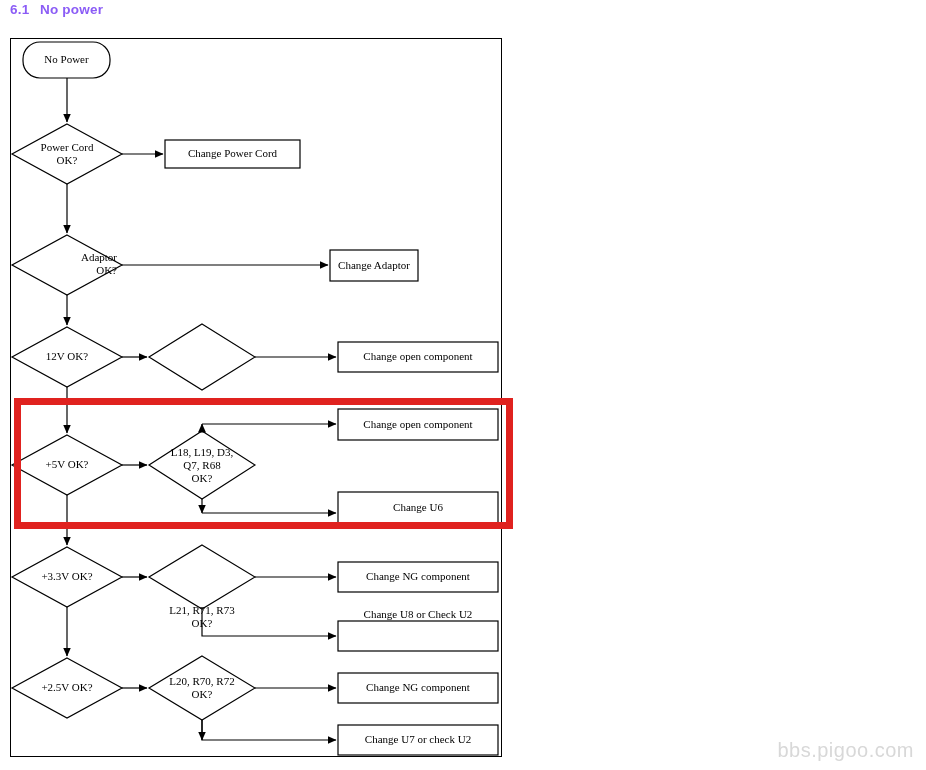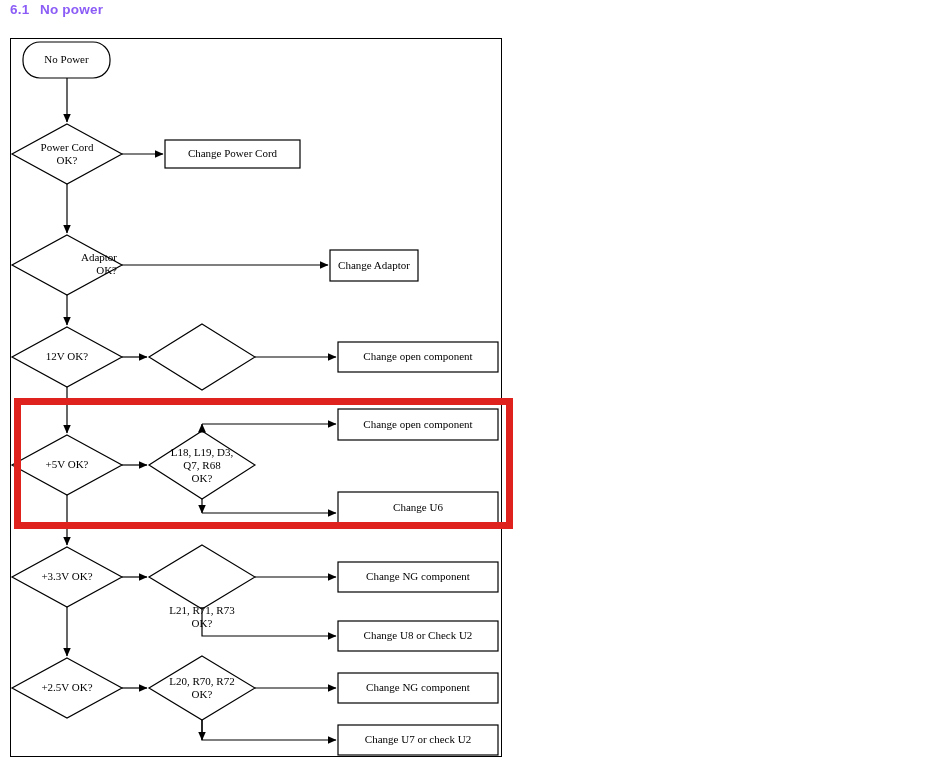--- a/index.html
+++ b/index.html
@@ -175,18 +175,19 @@
   <div class="node-label" style="left:17px; top:681px; width:100px;">+2.5V OK?</div>
   <div class="node-label" style="left:150px; top:675px; width:104px;">L20, R70, R72
 OK?</div>
 
   <div class="node-label" style="left:165px; top:147px; width:135px;">Change Power Cord</div>
   <div class="node-label" style="left:330px; top:259px; width:88px;text-align:center;">Change Adaptor</div>
   <div class="node-label" style="left:338px; top:350px; width:160px;">Change open component</div>
   <div class="node-label" style="left:338px; top:418px; width:160px;">Change open component</div>
   <div class="node-label" style="left:338px; top:501px; width:160px;">Change U6</div>
   <div class="node-label" style="left:338px; top:570px; width:160px;">Change NG component</div>
-  <div class="node-label" style="left:338px; top:629px; width:160px;font-family:Liberation Serif, serif;">Change U8 or Check U2</div>
+  <div class="node-label" style="left:338px; top:608px; width:160px;font-family:Liberation Serif, serif;">Change U8 or Check U2</div>
   <div class="node-label" style="left:338px; top:681px; width:160px;">Change NG component</div>
   <div class="node-label" style="left:338px; top:733px; width:160px;">Change U7 or check U2</div>
 
+  <div class="watermark">bbs.pigoo.com</div>
 
 </div>
 
 </body></html>

